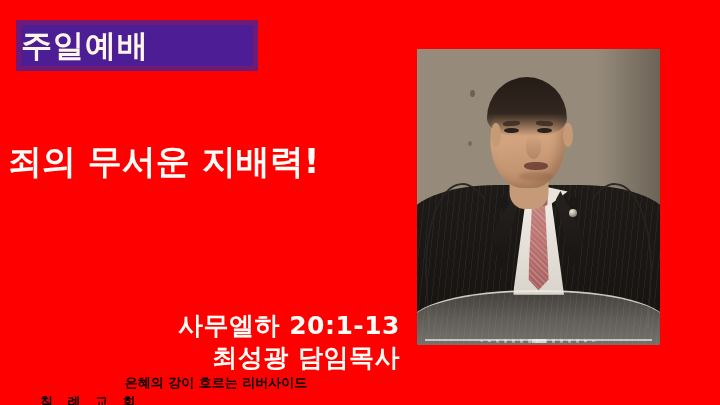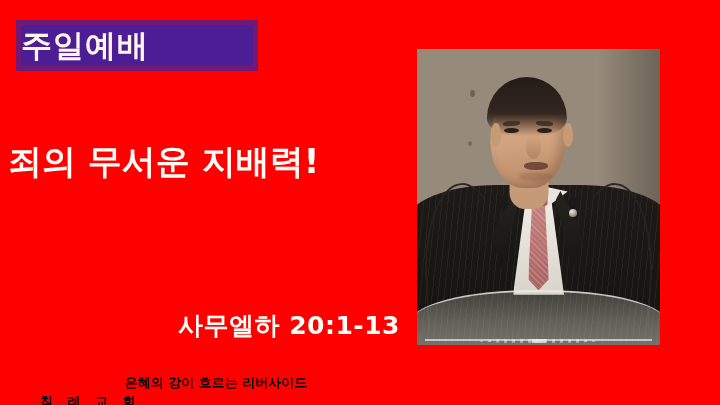--- a/index.html
+++ b/index.html
@@ -372,20 +372,21 @@
 <div id="slide">
 
   <div class="banner">
     <span class="banner-label">주일예배</span>
   </div>
 
   <div class="sermon-title">죄의 무서운 지배력!</div>
 
   <div class="ref-block">
     <div class="scripture">사무엘하 20:1-13</div>
+    <div class="speaker">최성광 담임목사</div>
   </div>
 
   <div class="church-block">
     <div class="church-line-1">은혜의 강이 흐르는 리버사이드</div>
     <div class="church-line-2">침 례 교 회</div>
   </div>
 
   <div class="photo">
     <div class="photo-inner">
       <div class="wall"></div>

